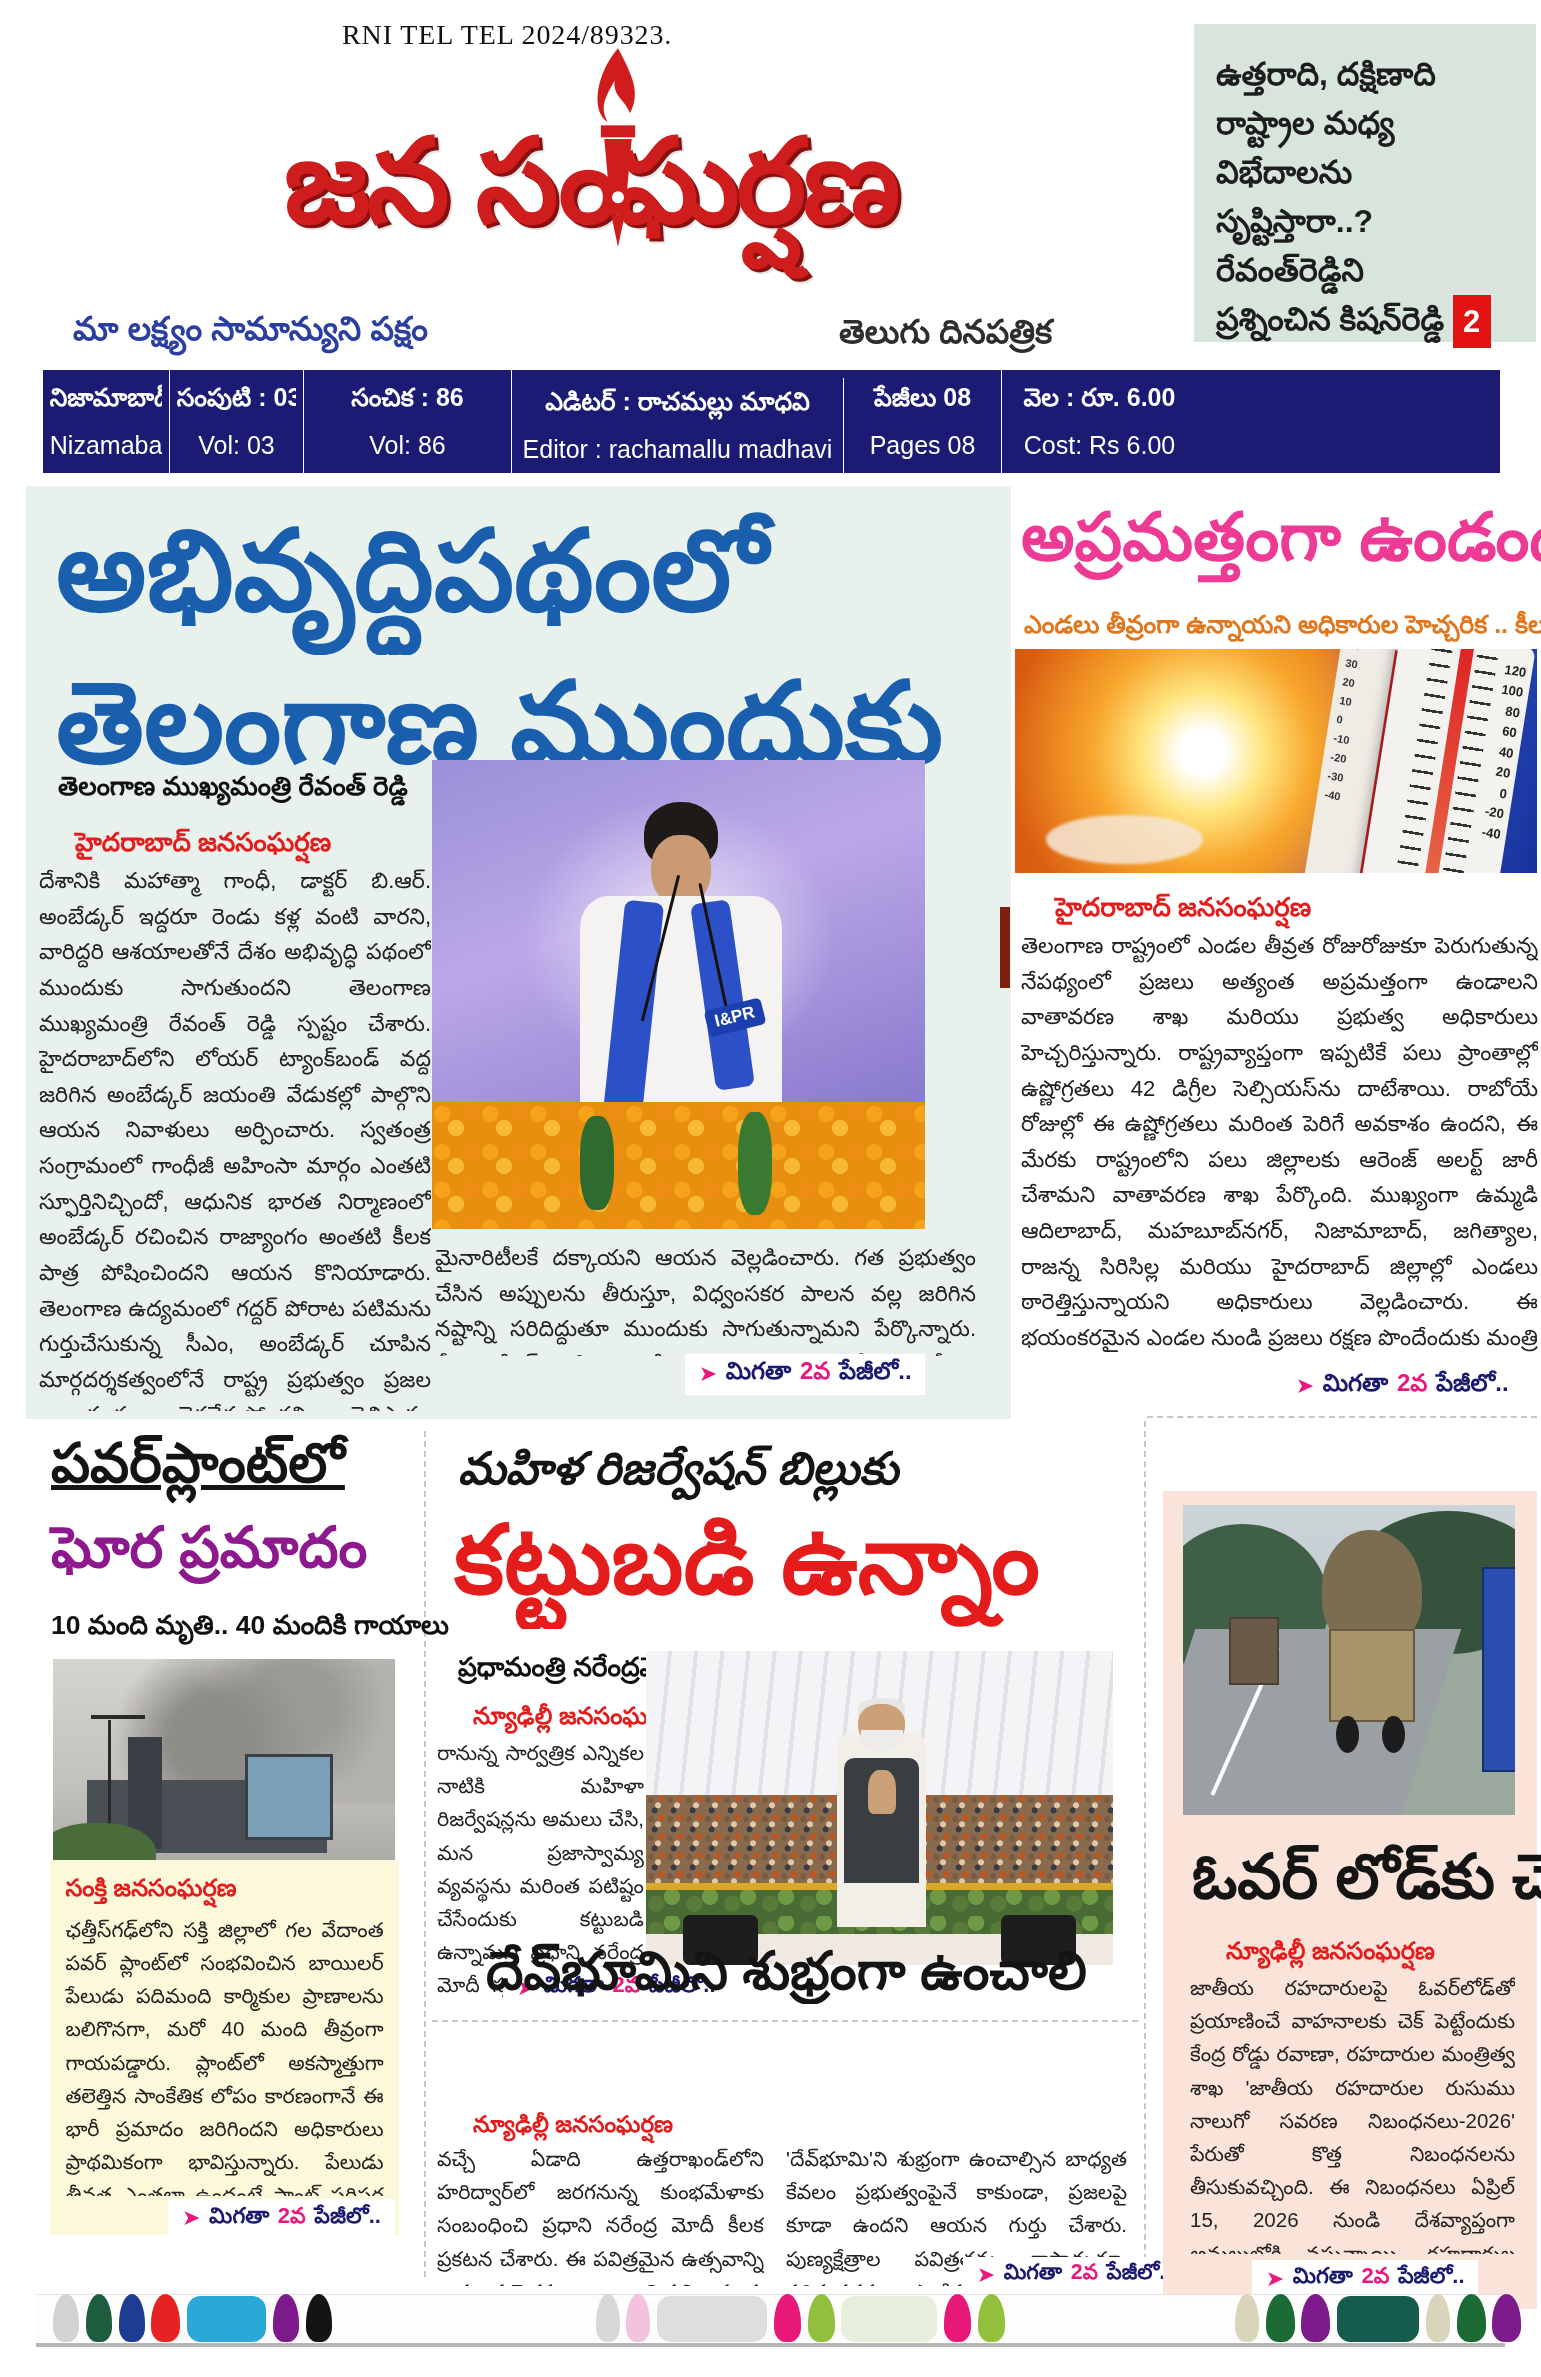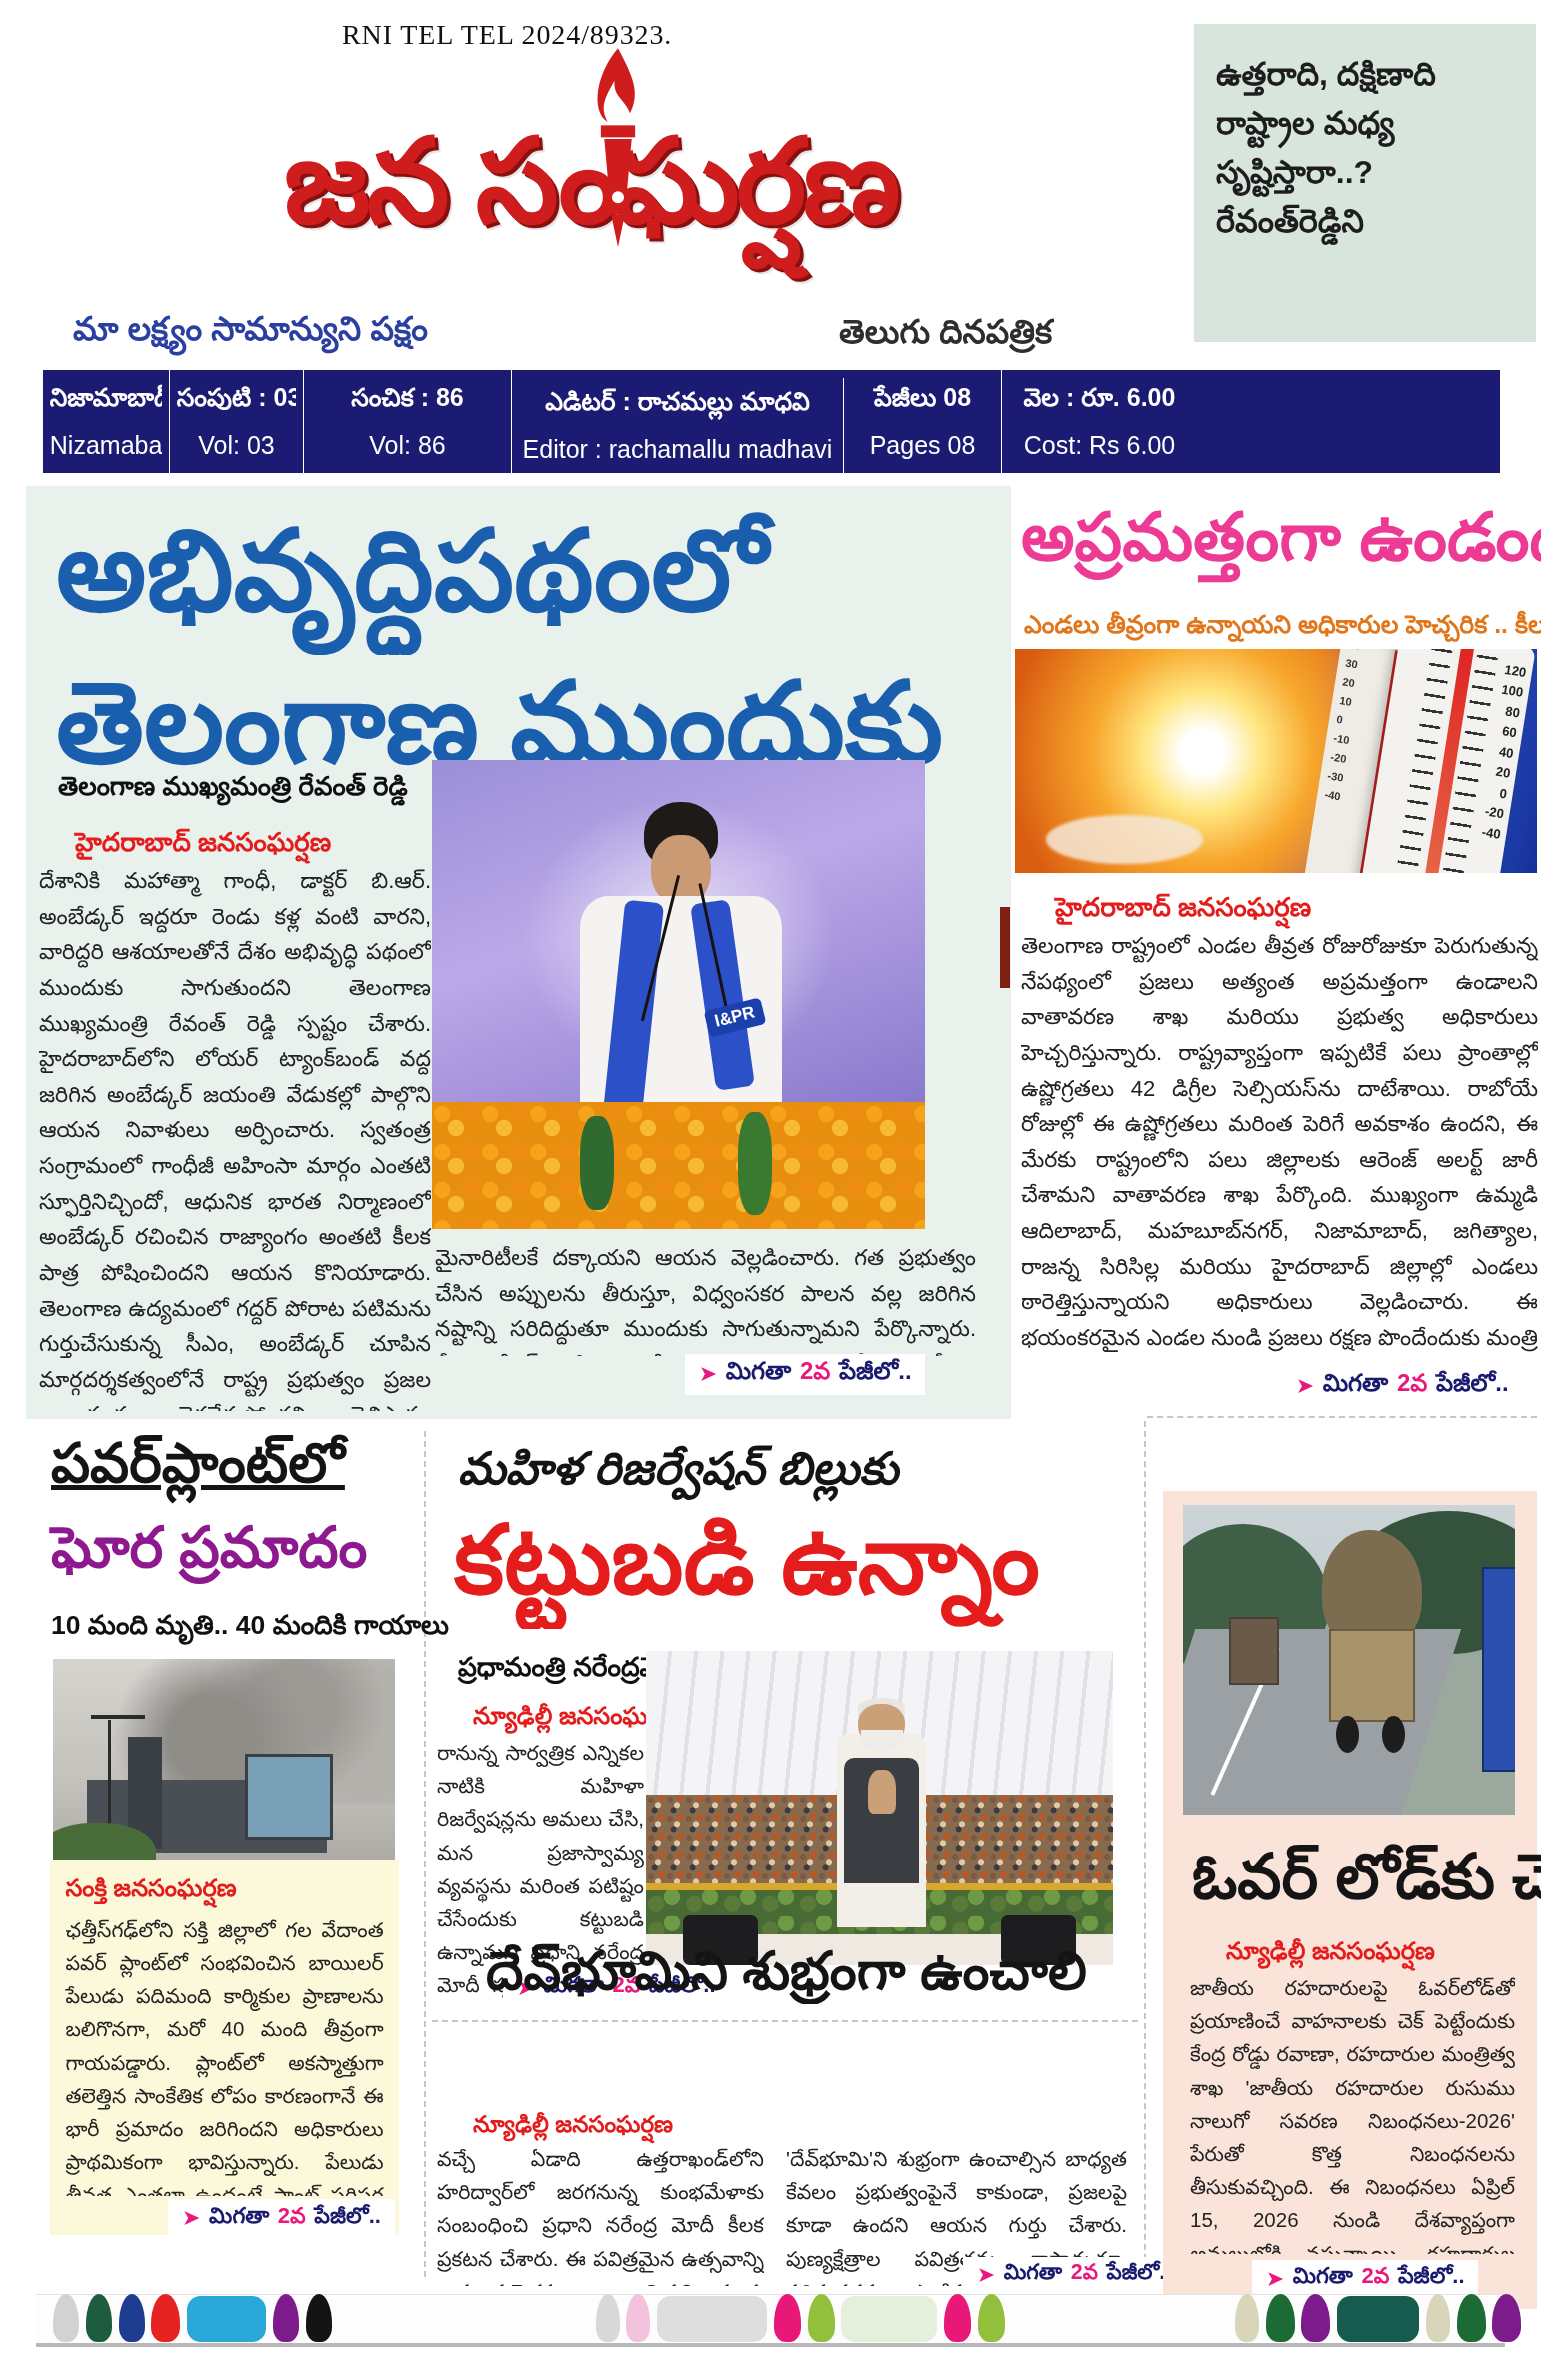--- a/index.html
+++ b/index.html
@@ -180,22 +180,24 @@
       <circle cx="70" cy="180" r="7" fill="#ffffff"></circle>
     </svg>
   </div>
 
   <div class="abs tagline-left" style="left:73px;top:310px;width:565px;height:47px;">మా లక్ష్యం సామాన్యుని పక్షం</div>
   <div class="abs tagline-right" style="left:839px;top:313px;width:291px;height:47px;">తెలుగు దినపత్రిక</div>
 
   <div class="abs teaser" style="left:1194px;top:24px;width:342px;height:318px;">
     <div class="tline">ఉత్తరాది, దక్షిణాది</div>
     <div class="tline">రాష్ట్రాల మధ్య</div>
+    <div class="tline">విభేదాలను</div>
     <div class="tline">సృష్టిస్తారా..?</div>
     <div class="tline">రేవంత్‌రెడ్డిని</div>
+    <div class="tline"><span>ప్రశ్నించిన కిషన్‌రెడ్డి</span><span class="badge2">2</span></div>
   </div>
 
   <div class="abs infobar" style="left:43px;top:370px;width:1457px;height:103px;">
     <div class="ibcell" style="width:127px;">
       <span class="te">నిజామాబాద్</span>
       <span class="en">Nizamabad</span>
     </div>
     <div class="ibcell" style="width:134px;">
       <span class="te">సంపుటి : 03</span>
       <span class="en">Vol:  03</span>

